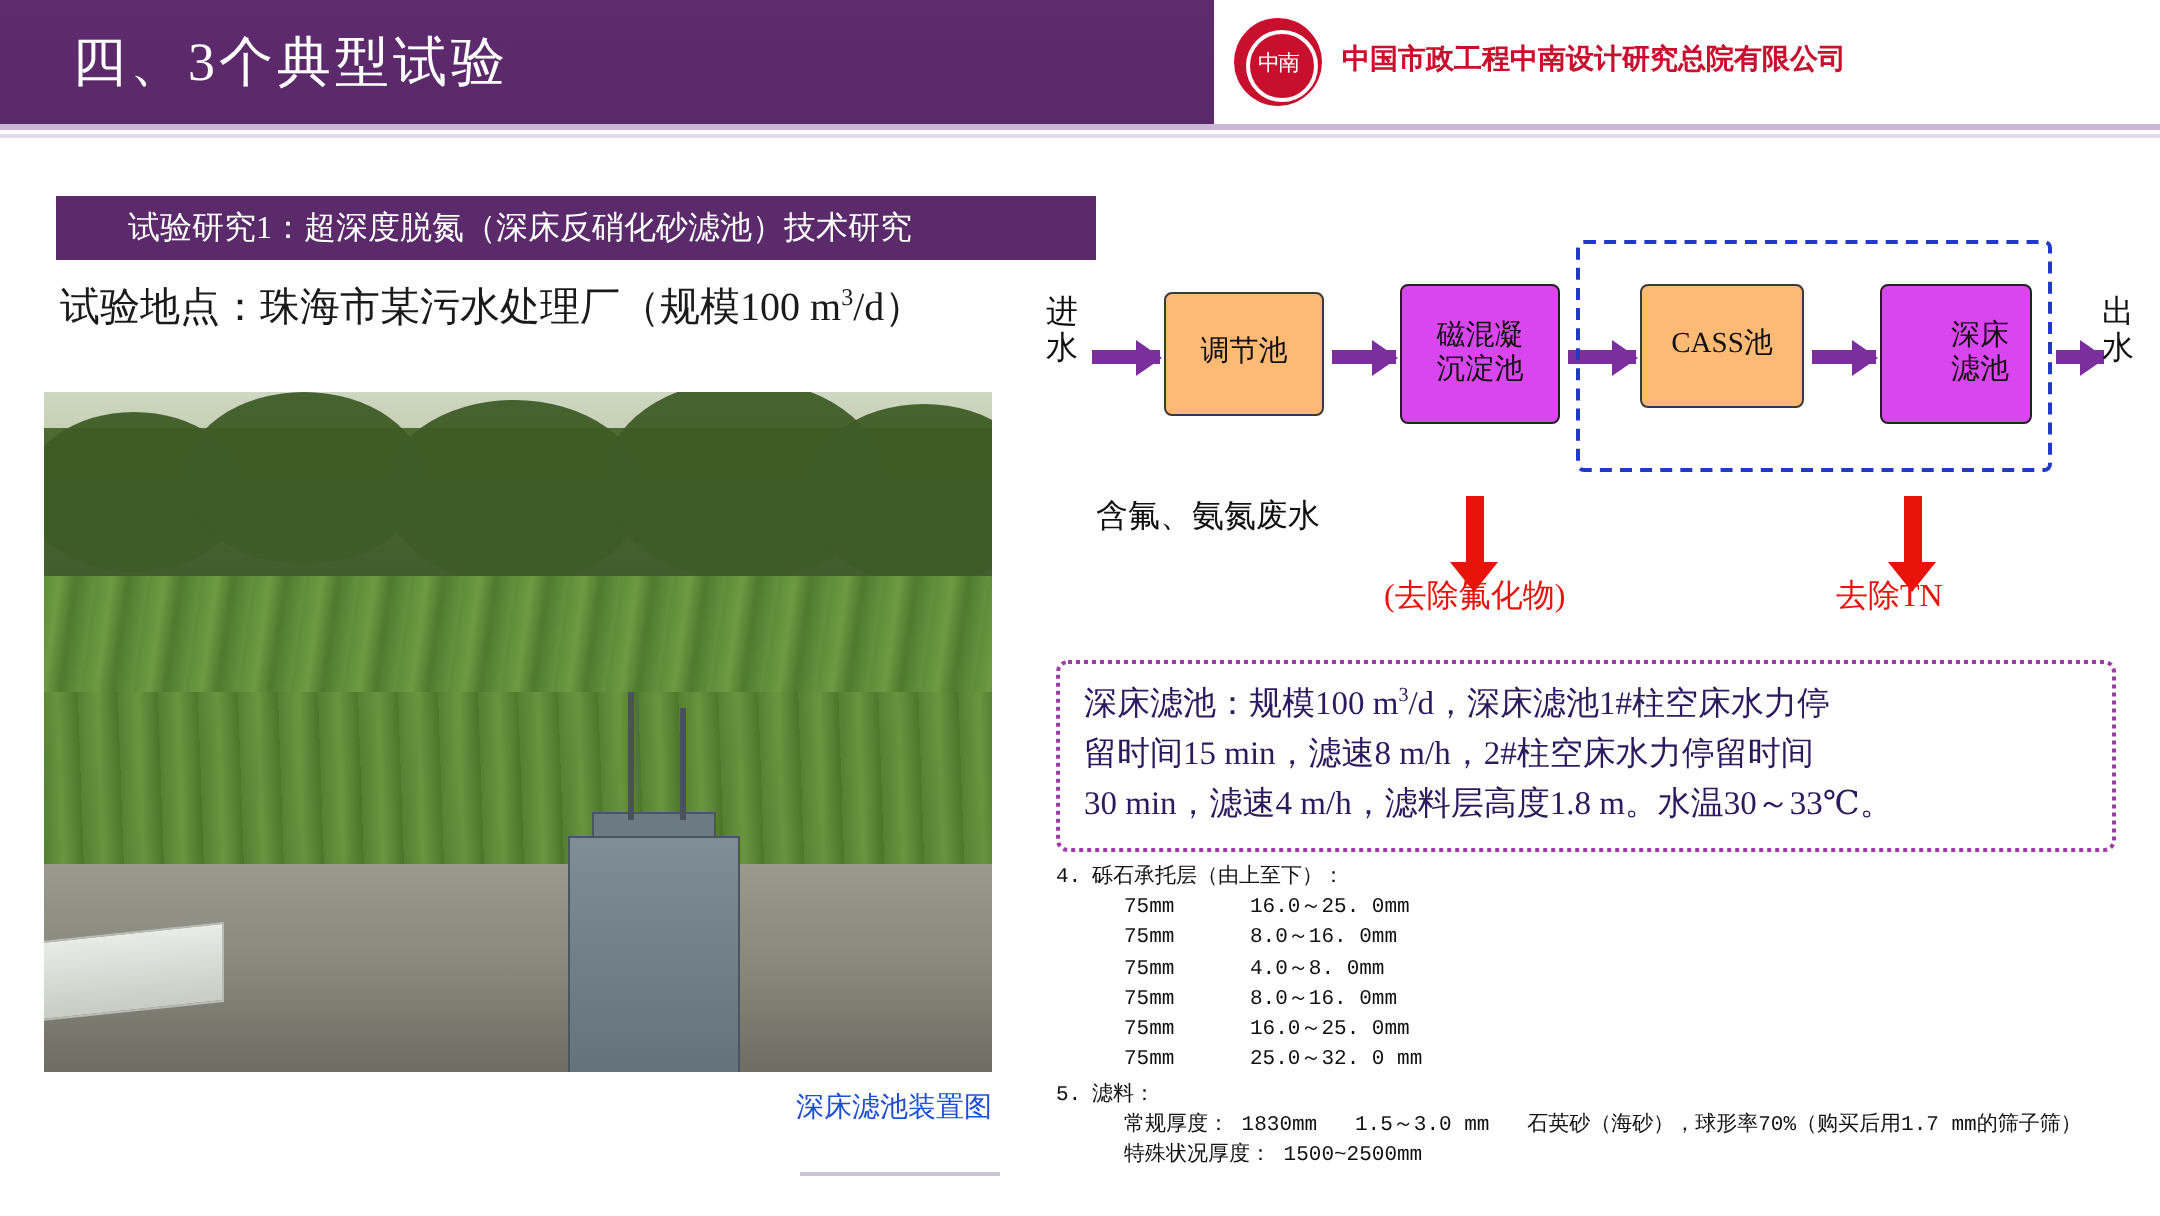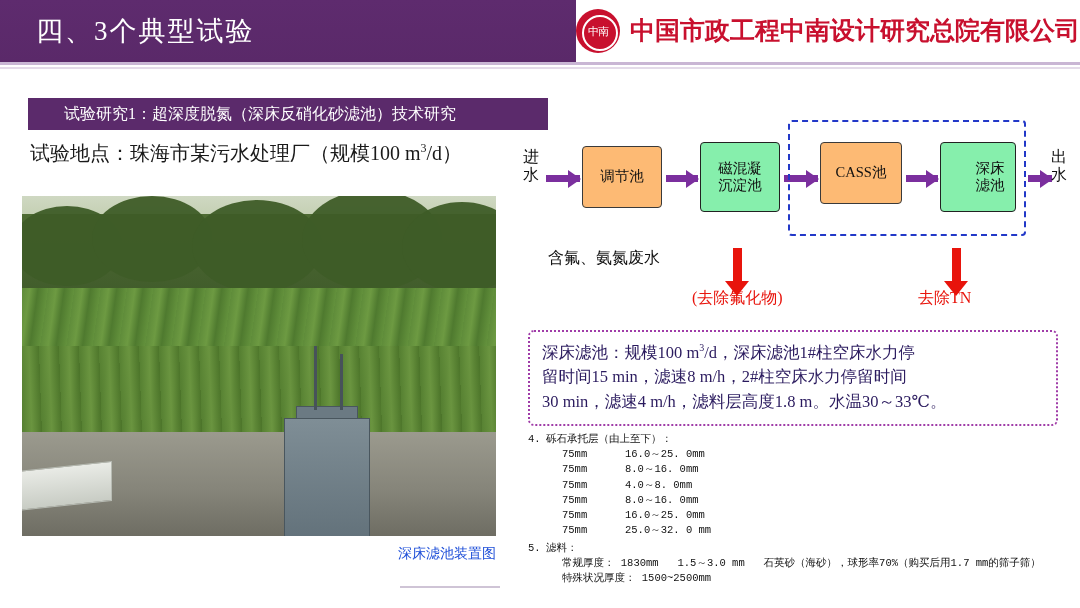--- a/index.html
+++ b/index.html
@@ -23,38 +23,38 @@
     background: linear-gradient(180deg,#5e2b6e 0%, #5a2969 100%);
     display: flex; align-items: center;
   }
   .header-title {
     color: #ffffff; font-size: 27px; letter-spacing: 2px;
     padding-left: 36px; font-family: "Liberation Serif", serif;
     white-space: nowrap;
   }
   .header-right {
     flex: 1; height: 62px; background: #ffffff;
-    display: flex; align-items: center; 
+    display: flex; align-items: center; padding-left: 10px;
   }
   .logo-mark {
     width: 44px; height: 44px; border-radius: 50%;
     background: #c8102e; position: relative; flex: 0 0 auto;
     display: flex; align-items: center; justify-content: center;
     margin-right: 10px;
   }
   .logo-mark::after {
     content: ""; position: absolute; left: 6px; top: 6px;
     width: 32px; height: 32px; border: 2px solid #ffffff; border-radius: 50%;
   }
   .logo-mark span {
     position: relative; z-index: 2; color: #fff; font-size: 11px;
     font-family: "Liberation Sans", sans-serif; letter-spacing: -1px;
   }
   .company-cn {
-    color: #c8102e; font-size: 25px; font-weight: bold;
+    color: #c8102e; font-size: 14px; font-weight: bold;
     font-family: "Liberation Serif", serif; line-height: 1.15;
     white-space: nowrap;
   }
   .company-en {
     color: #3a3a3a; font-size: 10.5px;
     font-family: "Liberation Serif", serif; line-height: 1.2;
     white-space: nowrap;
   }
   .header-rule {
     position: absolute; left: 0; top: 62px; width: 1080px; height: 8px;
@@ -127,21 +127,21 @@
     position:absolute; left:400px; top:586px; width:100px; height:2px; background:#cfc4d6;
   }
 
   
   .flow { position: absolute; left: 520px; top: 118px; width: 548px; height: 130px; }
   .node {
     position: absolute; display: flex; align-items: center; justify-content: center;
     text-align: center; font-size: 14.5px; line-height: 1.2; color: #111;
     border: 1.6px solid #3a3a3a; background: #fdba74; border-radius: 4px;
   }
-  .node.yellow { background: #86efac; border-color:#222; }
+  .node.yellow { background: #d946ef; border-color:#222; }
   .dashed-group {
     position: absolute; left: 268px; top: 2px; width: 238px; height: 116px;
     border: 2.2px dashed #2238c8; border-radius: 4px;
   }
   .arrow { position: absolute; height: 0; }
   .arr-purple { background: #7b2f9e; height: 7px; }
   .arr-purple::after {
     content:""; position:absolute; right:-1px; top:-5.5px;
     border-left: 13px solid #7b2f9e;
     border-top: 9px solid transparent; border-bottom: 9px solid transparent;

